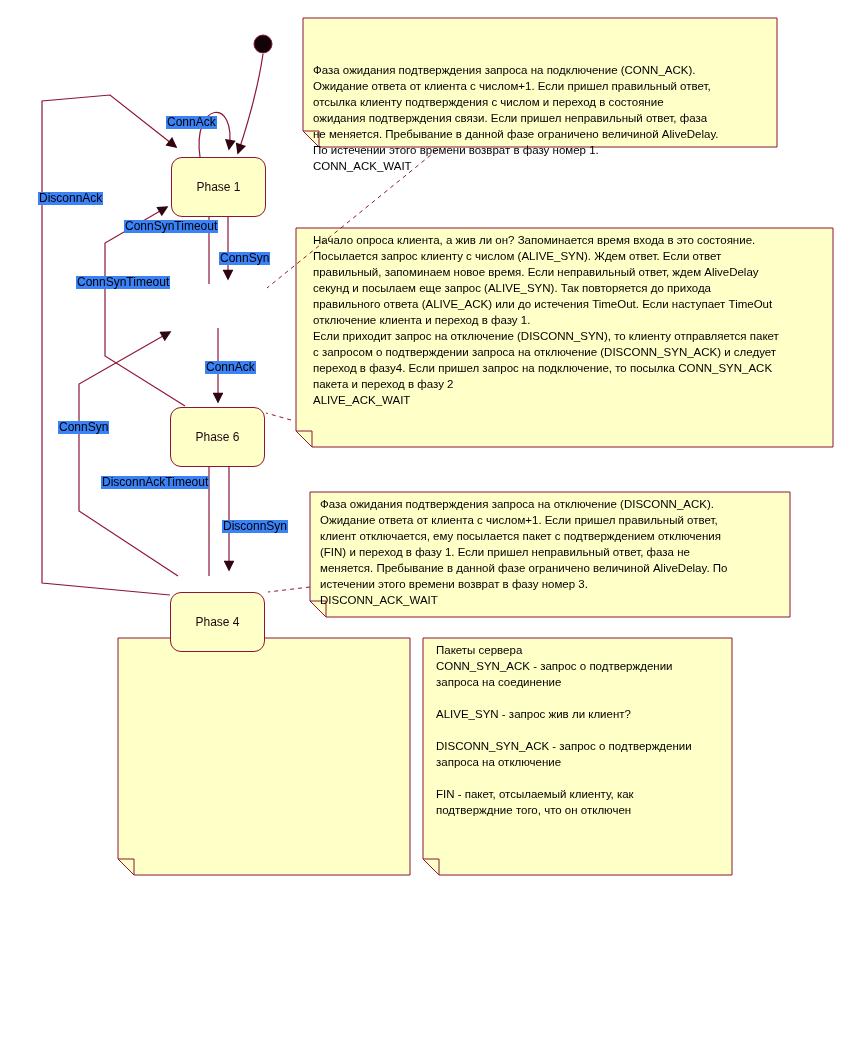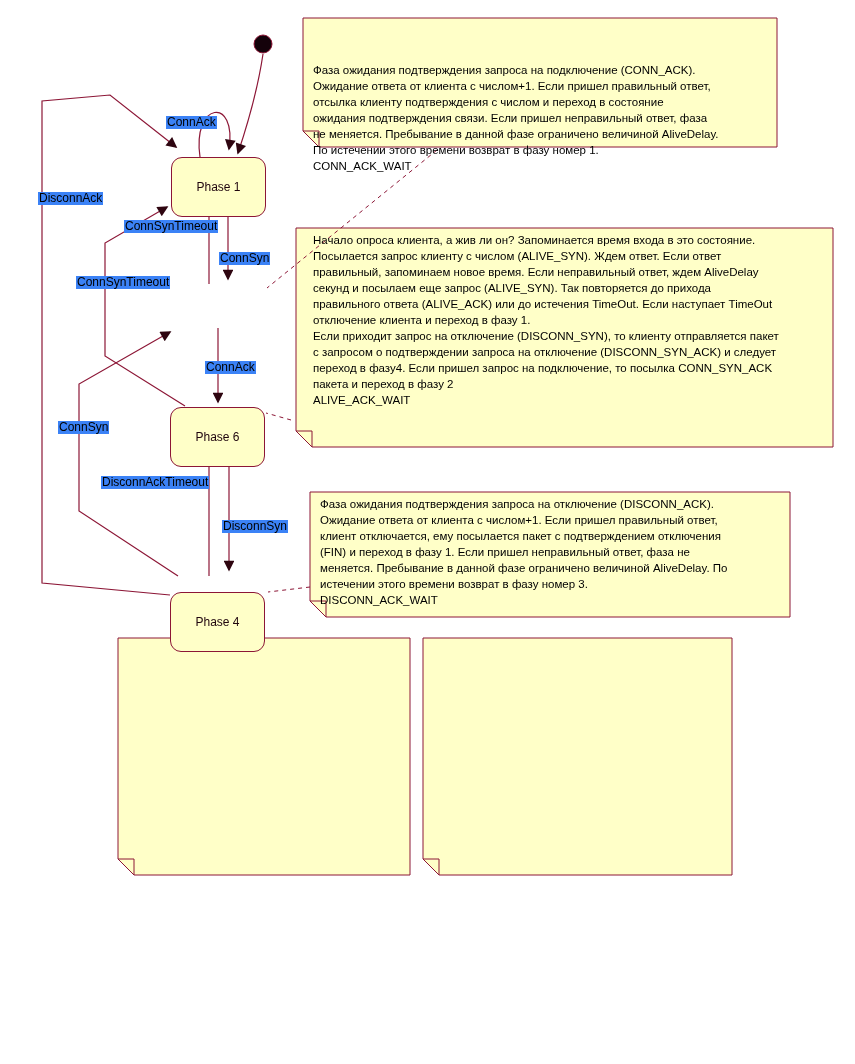--- a/index.html
+++ b/index.html
@@ -108,14 +108,25 @@
 переход в фазу4. Если пришел запрос на подключение, то посылка CONN_SYN_ACK
 пакета и переход в фазу 2
 ALIVE_ACK_WAIT</div>
   <div class="note-text" style="left:320px;top:496px;">Фаза ожидания подтверждения запроса на отключение (DISCONN_ACK).
 Ожидание ответа от клиента с числом+1. Если пришел правильный ответ,
 клиент отключается, ему посылается пакет с подтверждением отключения
 (FIN) и переход в фазу 1. Если пришел неправильный ответ, фаза не
 меняется. Пребывание в данной фазе ограничено величиной AliveDelay. По
 истечении этого времени возврат в фазу номер 3.
 DISCONN_ACK_WAIT</div>
+  <div class="note-text" style="left:436px;top:642px;">Пакеты сервера
+CONN_SYN_ACK - запрос о подтверждении
+запроса на соединение
+
+ALIVE_SYN - запрос жив ли клиент?
+
+DISCONN_SYN_ACK - запрос о подтверждении
+запроса на отключение
+
+FIN - пакет, отсылаемый клиенту, как
+подтверждние того, что он отключен</div>
 
 </div>
 
 </body></html>

